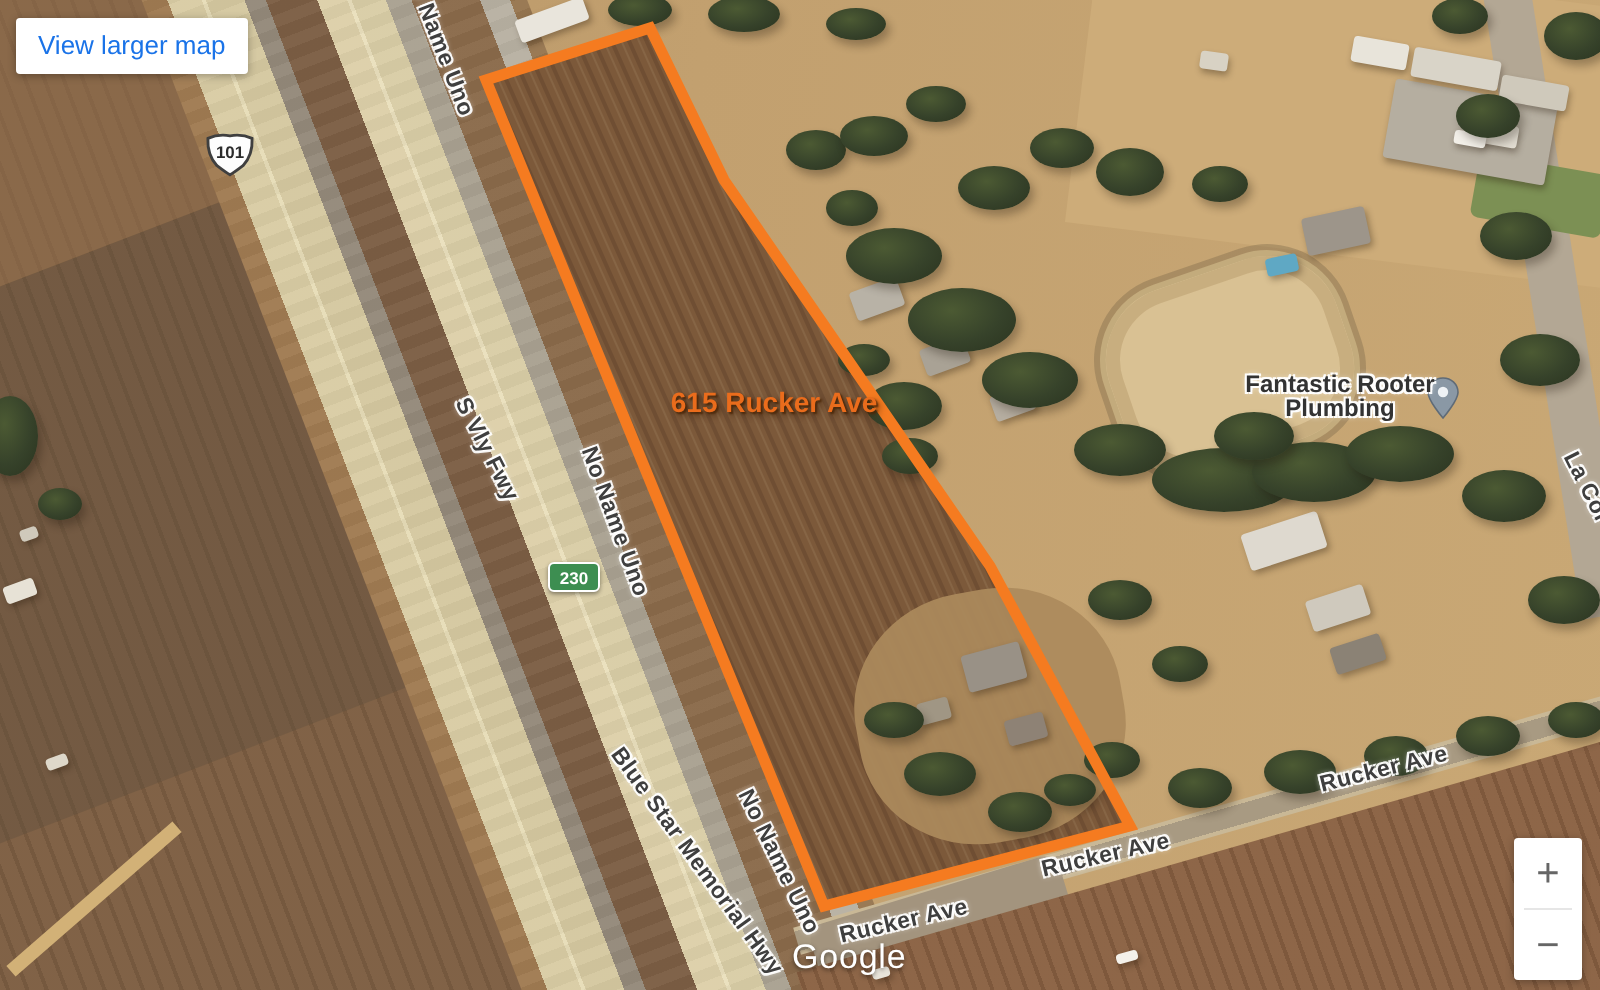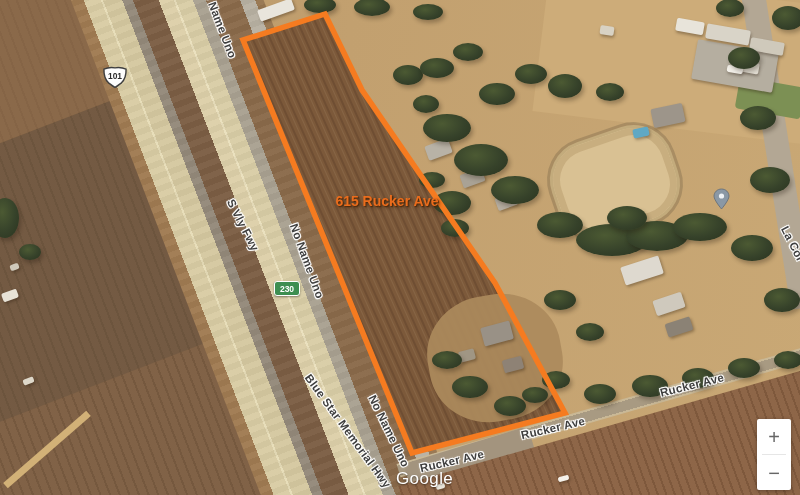--- a/index.html
+++ b/index.html
@@ -193,21 +193,23 @@
   <div class="rl" style="left:553px;top:428px;transform:translate(-50%,-50%) rotate(-13deg);">Rucker Ave</div>
   <div class="rl" style="left:692px;top:385px;transform:translate(-50%,-50%) rotate(-14deg);">Rucker Ave</div>
   <div class="rl" style="left:793px;top:244px;transform:translate(-50%,-50%) rotate(63deg);">La Cor</div>
 
   <svg class="us-shield" viewBox="0 0 20 18">
     <path d="M1.5,3 Q5.5,1.2 10,2 Q14.5,1.2 18.5,3 Q18.8,9.5 15,13.5 Q11.5,16.2 10,17 Q8.5,16.2 5,13.5 Q1.2,9.5 1.5,3 Z" fill="#fdfdfd" stroke="#3f3f3f" stroke-width="1.1"></path>
     <text x="10" y="10.6" text-anchor="middle" font-size="6.5" font-weight="bold" fill="#2b2b2b" font-family="Liberation Sans, sans-serif">101</text>
   </svg>
   <div class="route-badge">230</div>
 
+  <div class="poi-label">Fantastic Rooter Plumbing</div>
   <div class="parcel-label">615 Rucker Ave</div>
 
+  <div class="view-larger">View larger map</div>
   <div class="zoomctl">
     <button>+</button>
     <div class="zdiv"></div>
     <button>−</button>
   </div>
   <div class="glogo">Google</div>
 </div>
 
 </body></html>

